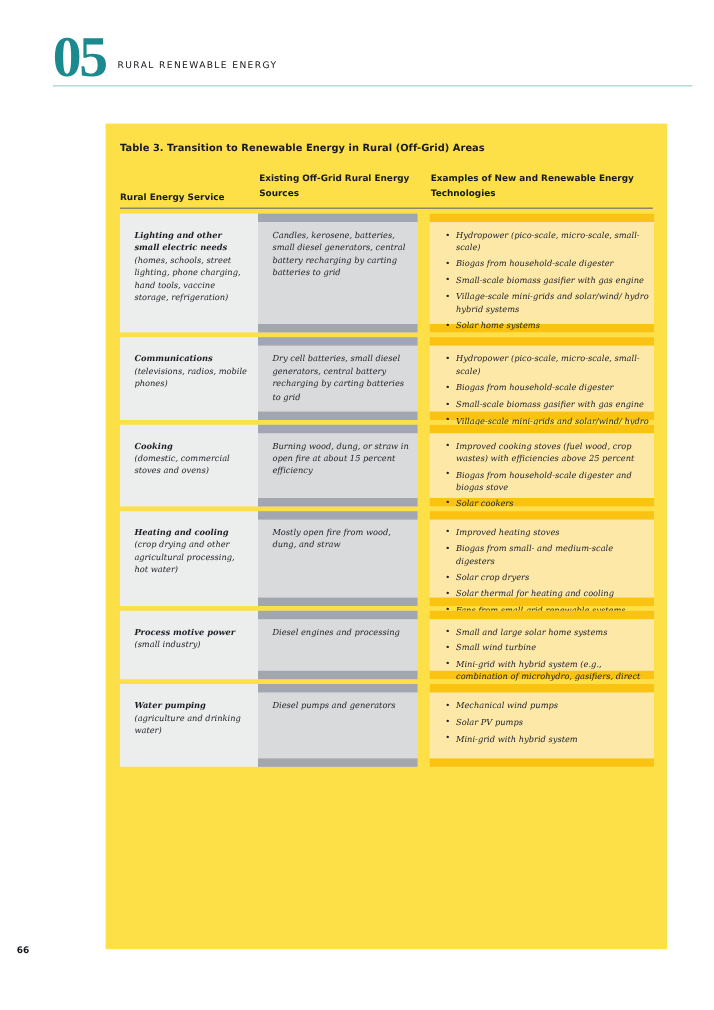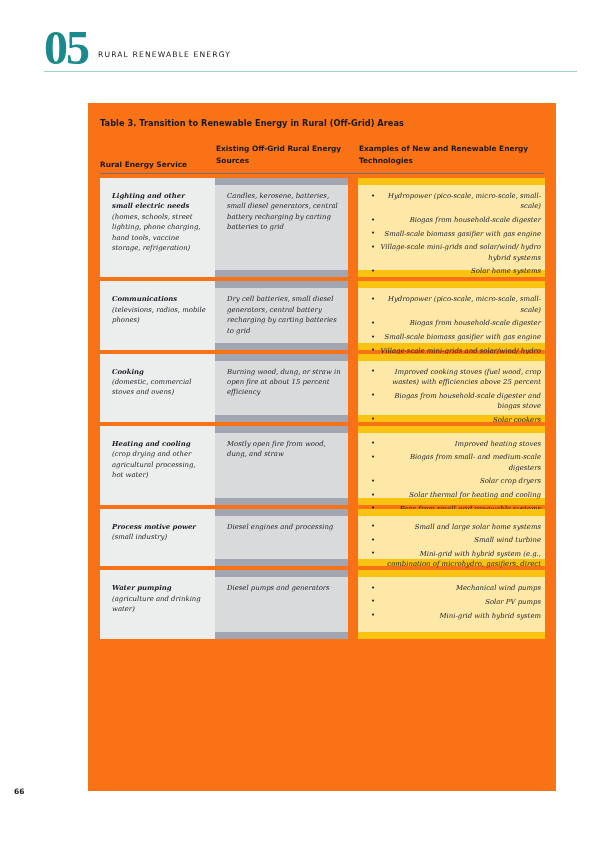--- a/index.html
+++ b/index.html
@@ -58,21 +58,21 @@
     background: #9fd0d2;
   }
 
   
   #table-container {
     position: absolute;
     left: 88px;
     top: 103px;
     width: 468px;
     height: 688px;
-    background: #f97316;
+    background: #fde047;
   }
 
   #table-title {
     position: absolute;
     left: 12px;
     top: 15px;
     font-family: "DejaVu Sans", sans-serif;
     font-size: 8.2px;
     font-weight: 700;
     color: #16191e;
@@ -184,21 +184,20 @@
     left: 139px;
     top: 13px;
     width: 118px;
   }
 
   .ctext.c3 {
     position: absolute;
     left: 283px;
     top: 13px;
     width: 170px;
-    text-align: right;
   }
 
   .ctext .service-name {
     font-weight: 700;
     display: block;
   }
 
   .ctext .service-sub {
     display: block;
   }

